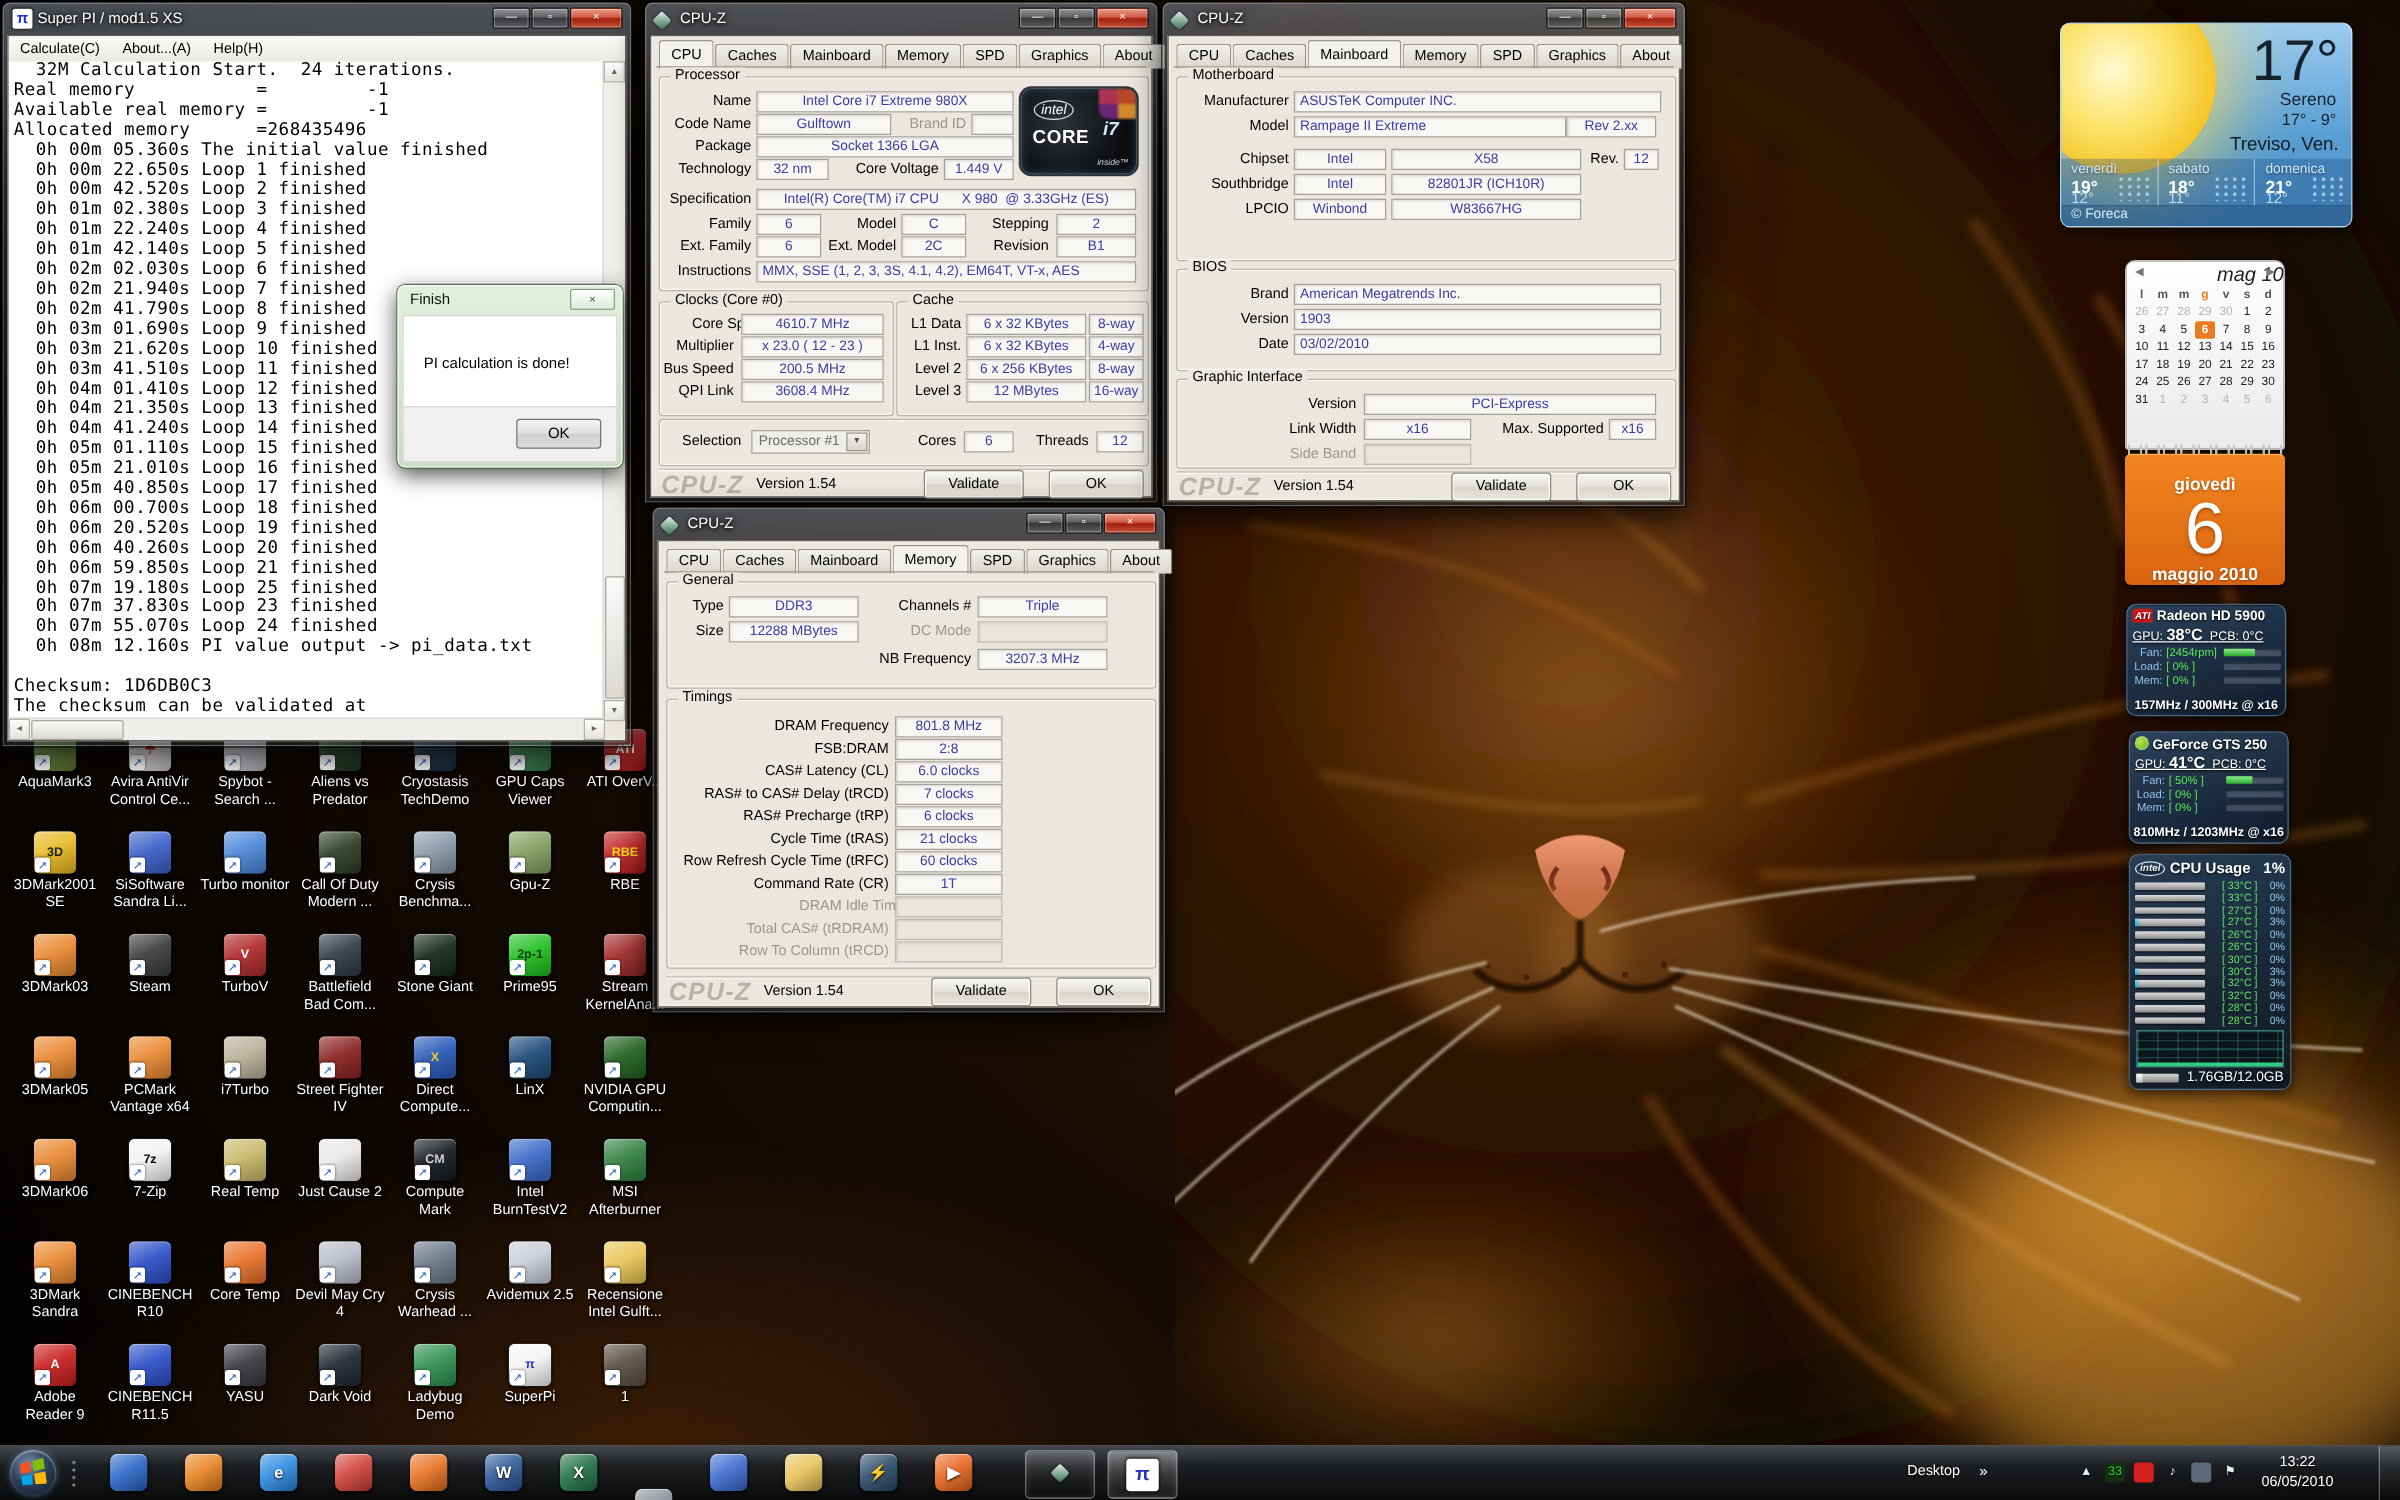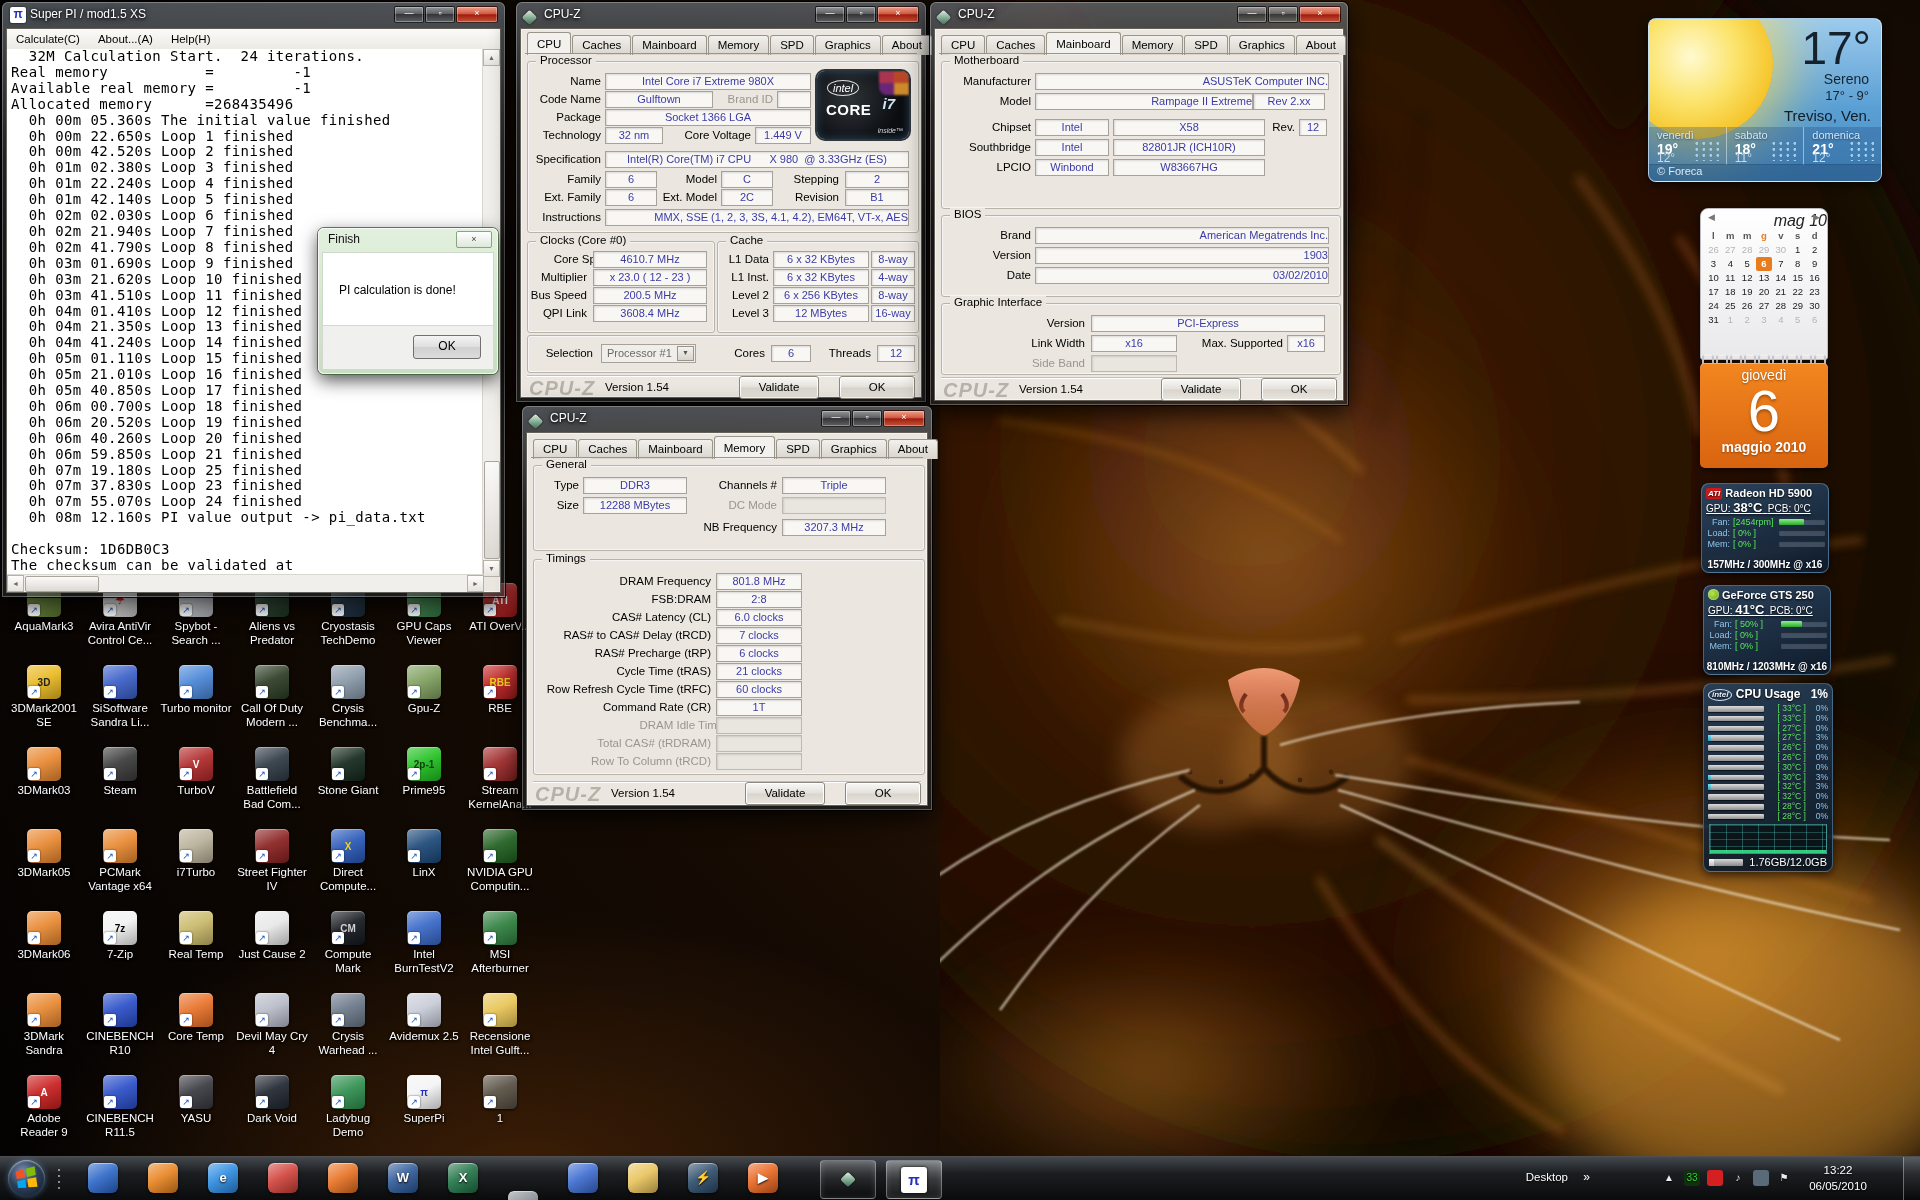--- a/index.html
+++ b/index.html
@@ -31,21 +31,21 @@
     border-radius:3px 3px 0 0;margin-right:1px;vertical-align:bottom;}
   .tab.act{background:#f3f1ed;height:22px;line-height:22px;}
   .tabline{position:absolute;left:4px;right:4px;top:24px;border-top:1px solid #9a958b;}
   .grp{position:absolute;border:1px solid #b9b4aa;border-radius:3px;box-shadow:inset 0 0 0 1px rgba(255,255,255,.6);}
   .gt{position:absolute;top:-8px;left:8px;background:#ebe7e0;padding:0 4px;font-size:11.5px;color:#000;white-space:nowrap;}
   .l{position:absolute;font-size:11.5px;color:#000;text-align:right;height:16px;line-height:16px;white-space:nowrap;}
   .l.dis{color:#9b968c;}
   .f{position:absolute;height:15px;border:1px solid #a7a299;background:#f8f7f4;color:#3b3ba5;
     box-shadow:inset 1px 1px 2px rgba(0,0,0,.12);font-size:11px;line-height:15px;text-align:center;
     white-space:pre;overflow:hidden;}
-  .f.left{text-align:right;padding-left:4px;}
+  .f.left{text-align:left;padding-left:4px;}
   .f.dis{background:#e9e6df;border-color:#bfbab1;}
   .btn{position:absolute;height:21px;border:1px solid #8c887e;border-radius:3px;color:#000;
     background:linear-gradient(#f9f8f6,#e4e1db 48%,#d9d5cd 52%,#e9e6e0);
     box-shadow:inset 0 0 0 1px #fff;font-size:11.5px;text-align:center;line-height:20px;}
   .cpuzlogo{position:absolute;font-size:20px;font-weight:bold;font-style:italic;color:#b7b2a8;letter-spacing:1px;}
   .vertxt{position:absolute;font-size:11.5px;color:#000;}
   .sep{position:absolute;left:6px;right:6px;border-top:1px solid #c3bfb6;box-shadow:0 1px 0 #fff;}
   .ddown{position:absolute;height:17px;border:1px solid #a7a299;background:#f0eeea;color:#6e6a63;
     font-size:11px;line-height:16px;padding-left:5px;}
   .ddbtn{position:absolute;right:1px;top:1px;width:15px;height:13px;background:linear-gradient(#f4f2ee,#d8d4cc);
@@ -116,21 +116,21 @@
   .cc{font-size:9.5px;line-height:14px;text-align:center;color:#222;}
   .cc.hd{font-weight:bold;color:#555;}
   .cc.hd.on{color:#e87b1e;}
   .cc.mut{color:#b4b4ba;}
   .cc.today{background:#e87b1e;color:#fff;border-radius:2px;font-weight:bold;}
   .spiral{position:absolute;left:2px;top:146px;width:124px;display:flex;justify-content:space-between;}
   .ring{width:8px;height:13px;border:2px solid #c8c8cc;border-top-color:#eee;border-radius:4px;background:transparent;}
   .calbot{position:absolute;left:0;top:155px;width:128px;height:105px;border-radius:5px;
     background:linear-gradient(#f2861f,#d96410);box-shadow:0 2px 6px rgba(0,0,0,.6), inset 0 1px 0 rgba(255,255,255,.35);
     text-align:center;color:#fff;}
-  .calwd{font-size:14px;font-weight:normal;margin-top:4px;text-shadow:0 1px 2px rgba(90,40,0,.6);}
+  .calwd{font-size:14px;font-weight:bold;margin-top:16px;text-shadow:0 1px 2px rgba(90,40,0,.6);}
   .calday{font-size:58px;line-height:56px;font-weight:normal;text-shadow:0 2px 3px rgba(90,40,0,.5);}
   .calmy{font-size:14px;font-weight:bold;text-shadow:0 1px 2px rgba(90,40,0,.6);}
   
   .gpu{width:126px;height:88px;border:1px solid rgba(130,185,225,.45);
     background:linear-gradient(160deg, rgba(45,75,105,.88), rgba(14,28,46,.92));color:#fff;}
   #gradeon{left:1701px;top:483px;}
   #ggef{left:1703px;top:585px;}
   .gpuhdr{position:absolute;left:4px;top:3px;right:4px;height:13px;font-size:11px;font-weight:bold;white-space:nowrap;
     text-shadow:0 1px 2px #000;}
   .atilogo{display:inline-block;background:#d01818;color:#fff;font-size:8px;font-style:italic;font-weight:bold;

